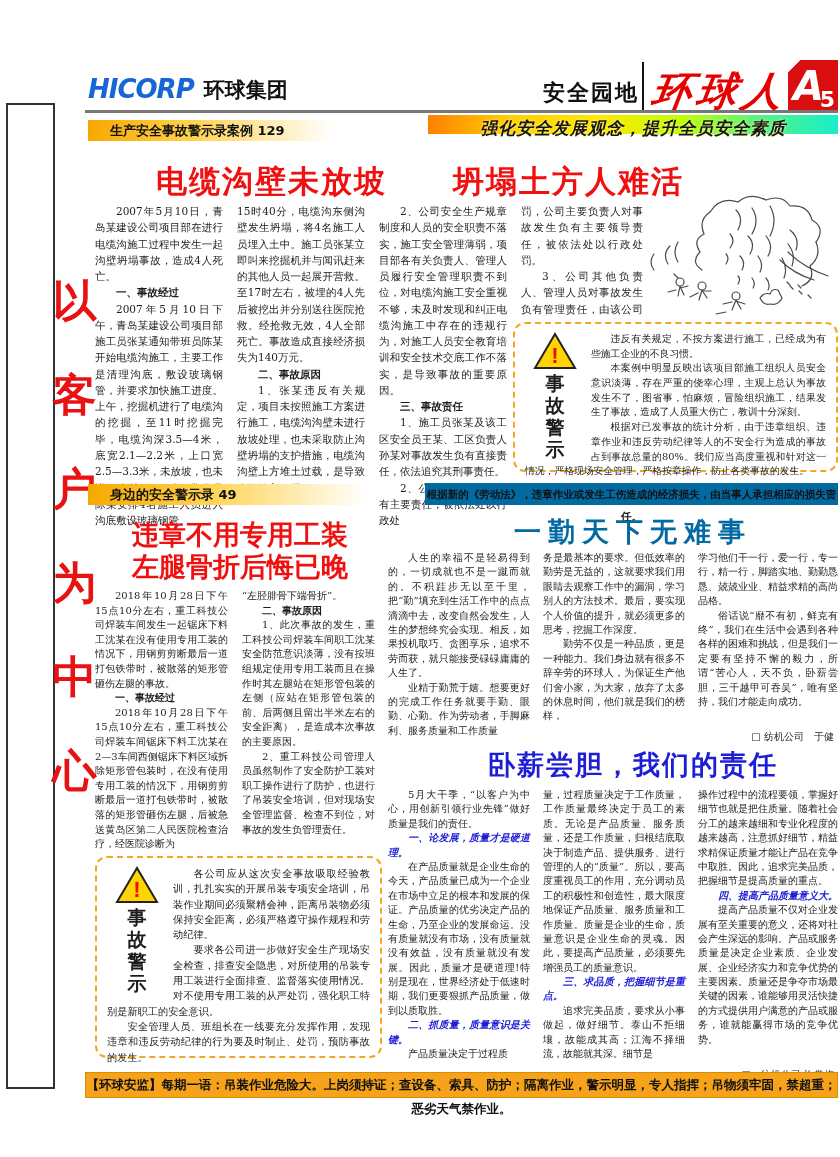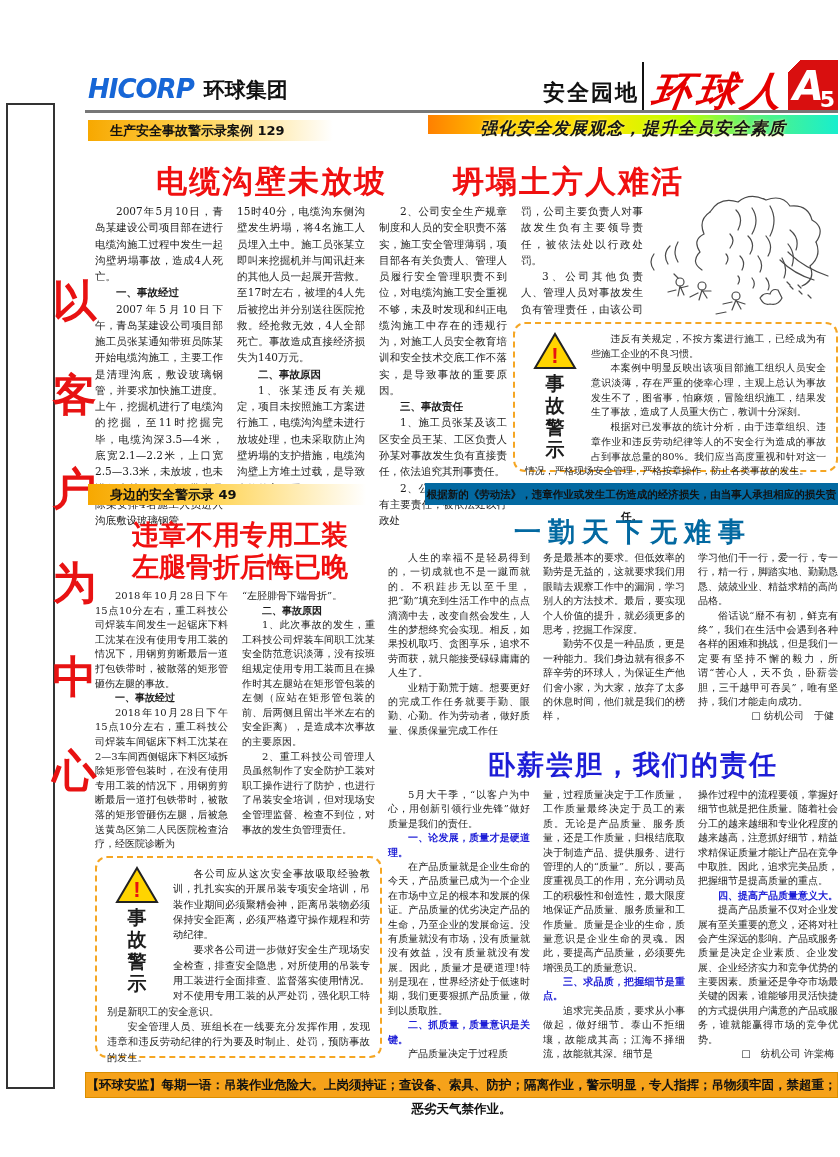--- a/index.html
+++ b/index.html
@@ -47,22 +47,22 @@
   .green-title{left:428px;top:514px;width:410px;text-align:center;color:#0369a1;
                font-family:"DejaVu Sans","Liberation Sans",sans-serif;font-weight:900;font-size:27px;letter-spacing:7px;}
   .blue-title{left:428px;top:747px;width:410px;text-align:center;color:#1d1dd6;
               font-family:"DejaVu Sans","Liberation Sans",sans-serif;font-weight:900;font-size:27px;letter-spacing:2px;}
 
   
   .col{position:absolute;text-align:justify;overflow:visible;}
   .para{margin:0;text-indent:2em;text-align:justify;}
   .cont{text-indent:0;}
   .head{font-weight:bold;font-family:"DejaVu Sans","Liberation Sans",sans-serif;}
-  .bluehead{color:#1d1dd6;font-weight:bold;font-family:"DejaVu Sans","Liberation Sans",sans-serif;}
-  .sign{text-align:right;text-indent:0;padding-right:4px;}
+  .bluehead{color:#1d1dd6;font-weight:bold;font-family:"DejaVu Sans","Liberation Sans",sans-serif;font-style:italic;}
+  .sign{text-align:right;text-indent:0;padding-right:4px;margin-top:21px;}
   .fs1{font-size:10.5px;line-height:1.55;}
   .fs2{font-size:10px;line-height:1.46;}
   .fs3{font-size:10px;line-height:1.44;}
 
   
   .ybar2{left:88px;top:484px;width:290px;}
   .notice{left:425px;top:483px;width:413px;height:22px;background:#0369a1;
           font-family:"DejaVu Sans","Liberation Sans",sans-serif;font-weight:bold;font-size:10.5px;
           line-height:22px;text-align:center;color:#111;}
 
@@ -222,21 +222,21 @@
     <div>
         <p class="para">各公司应从这次安全事故吸取经验教训，扎扎实实的开展吊装专项安全培训，吊装作业期间必须聚精会神，距离吊装物必须保持安全距离，必须严格遵守操作规程和劳动纪律。</p>
         <p class="para">要求各公司进一步做好安全生产现场安全检查，排查安全隐患，对所使用的吊装专用工装进行全面排查、监督落实使用情况。对不使用专用工装的从严处罚，强化职工特别是新职工的安全意识。</p>
         <p class="para">安全管理人员、班组长在一线要充分发挥作用，发现违章和违反劳动纪律的行为要及时制止、处罚，预防事故的发生。</p>
       </div>
   </div>
 
   <div class="abs green-title">一勤天下无难事</div>
   <div class="col fs3" style="left:388px;top:551px;width:142px;height:192px;">
       <p class="para">人生的幸福不是轻易得到的，一切成就也不是一蹴而就的。不积跬步无以至千里，把“勤”填充到生活工作中的点点滴滴中去，改变自然会发生，人生的梦想终究会实现。相反，如果投机取巧、贪图享乐，追求不劳而获，就只能接受碌碌庸庸的人生了。</p>
-      <p class="para">业精于勤荒于嬉。想要更好的完成工作任务就要手勤、眼勤、心勤。作为劳动者，做好质量、保质保量完成工作任</p>
+      <p class="para">业精于勤荒于嬉。想要更好的完成工作任务就要手勤、眼勤、心勤。作为劳动者，手脚麻利、服务质量和工作质量</p>
     </div>
   <div class="col fs3" style="left:543px;top:551px;width:142px;height:192px;">
       <p class="para cont">务是最基本的要求。但低效率的勤劳是无益的，这就要求我们用眼睛去观察工作中的漏洞，学习别人的方法技术。最后，要实现个人价值的提升，就必须更多的思考，挖掘工作深度。</p>
       <p class="para">勤劳不仅是一种品质，更是一种能力。我们身边就有很多不辞辛劳的环球人，为保证生产他们舍小家，为大家，放弃了太多的休息时间，他们就是我们的榜样，</p>
     </div>
   <div class="col fs3" style="left:698px;top:551px;width:140px;height:192px;">
       <p class="para cont">学习他们干一行，爱一行，专一行，精一行，脚踏实地、勤勤恳恳、兢兢业业、精益求精的高尚品格。</p>
       <p class="para">俗话说“靡不有初，鲜克有终”，我们在生活中会遇到各种各样的困难和挑战，但是我们一定要有坚持不懈的毅力，所谓“苦心人，天不负，卧薪尝胆，三千越甲可吞吴”，唯有坚持，我们才能走向成功。</p>
       <p class="para sign">□ 纺机公司　于健</p>
     </div>

